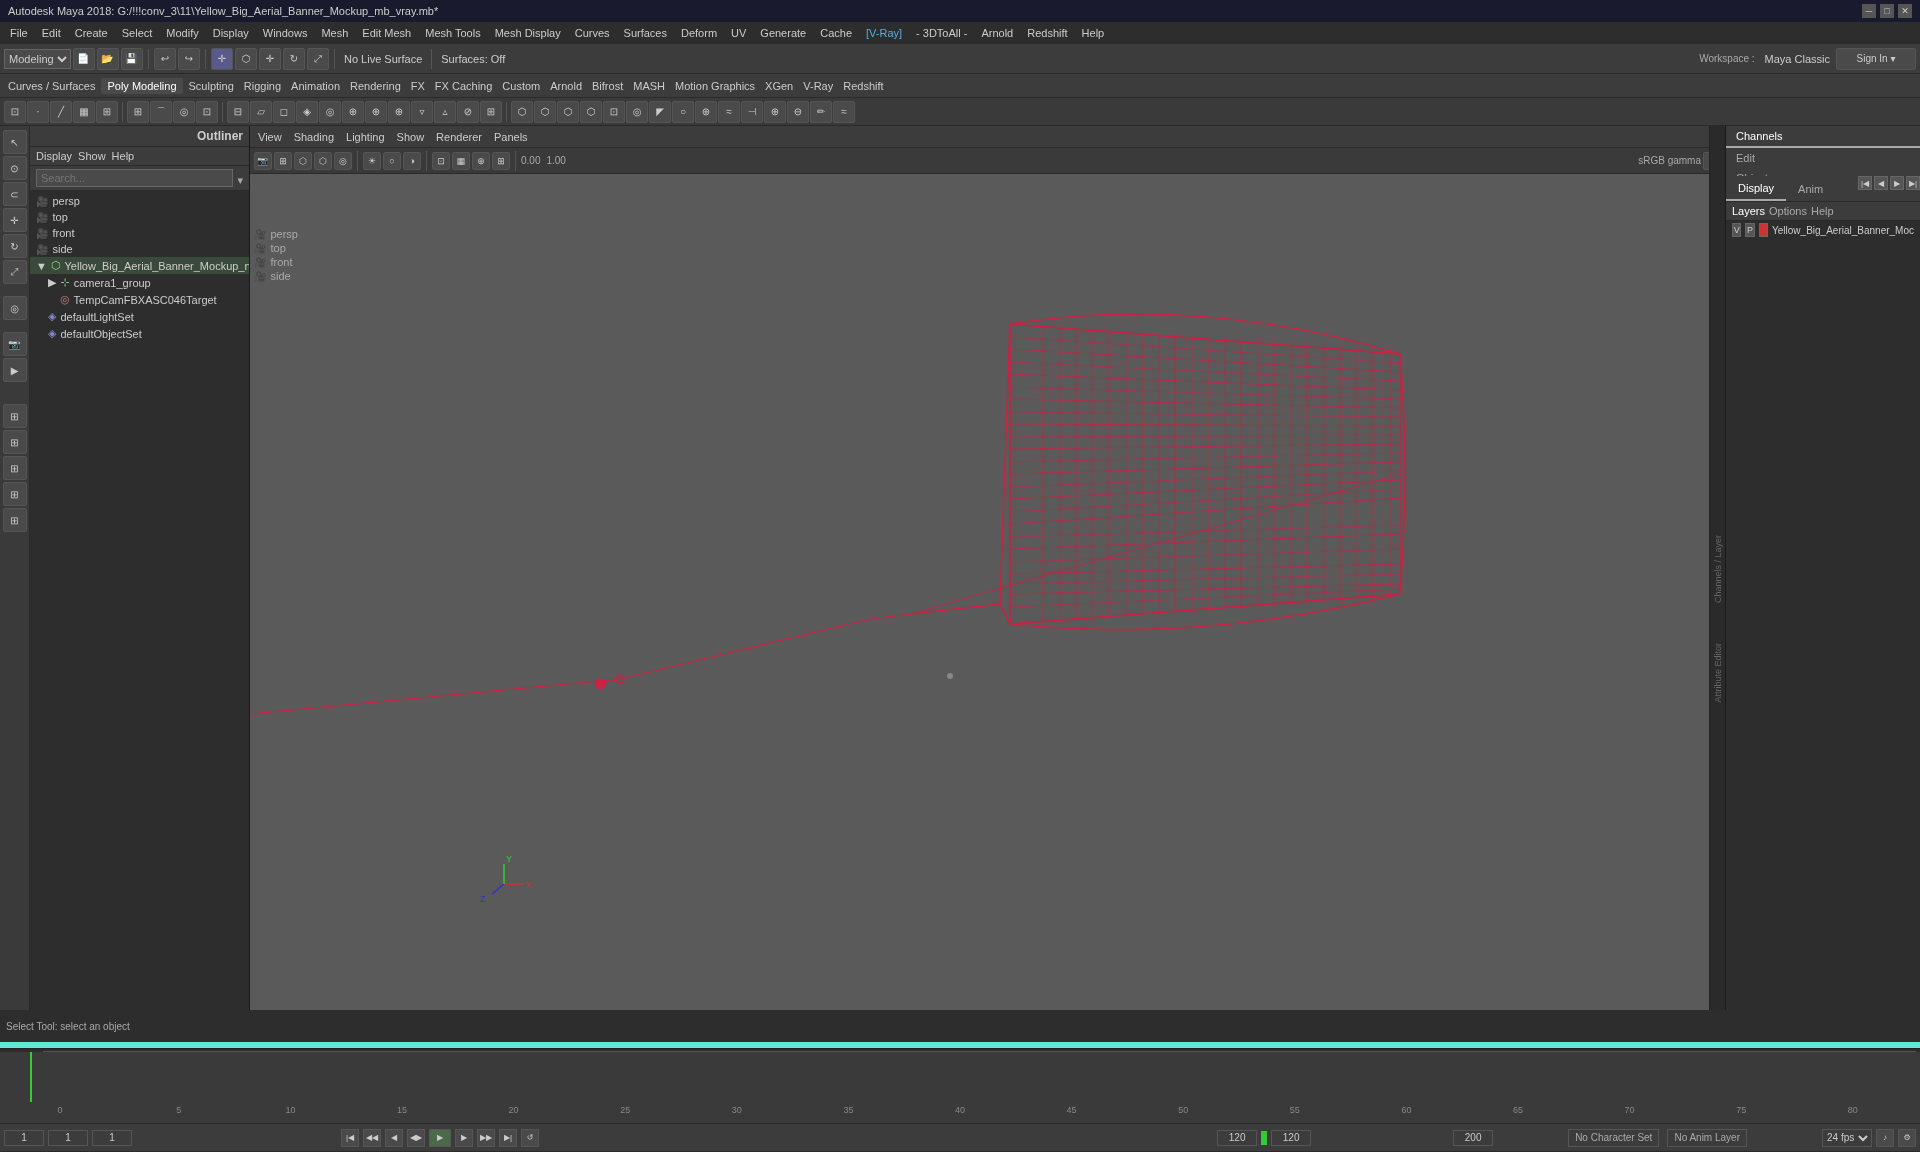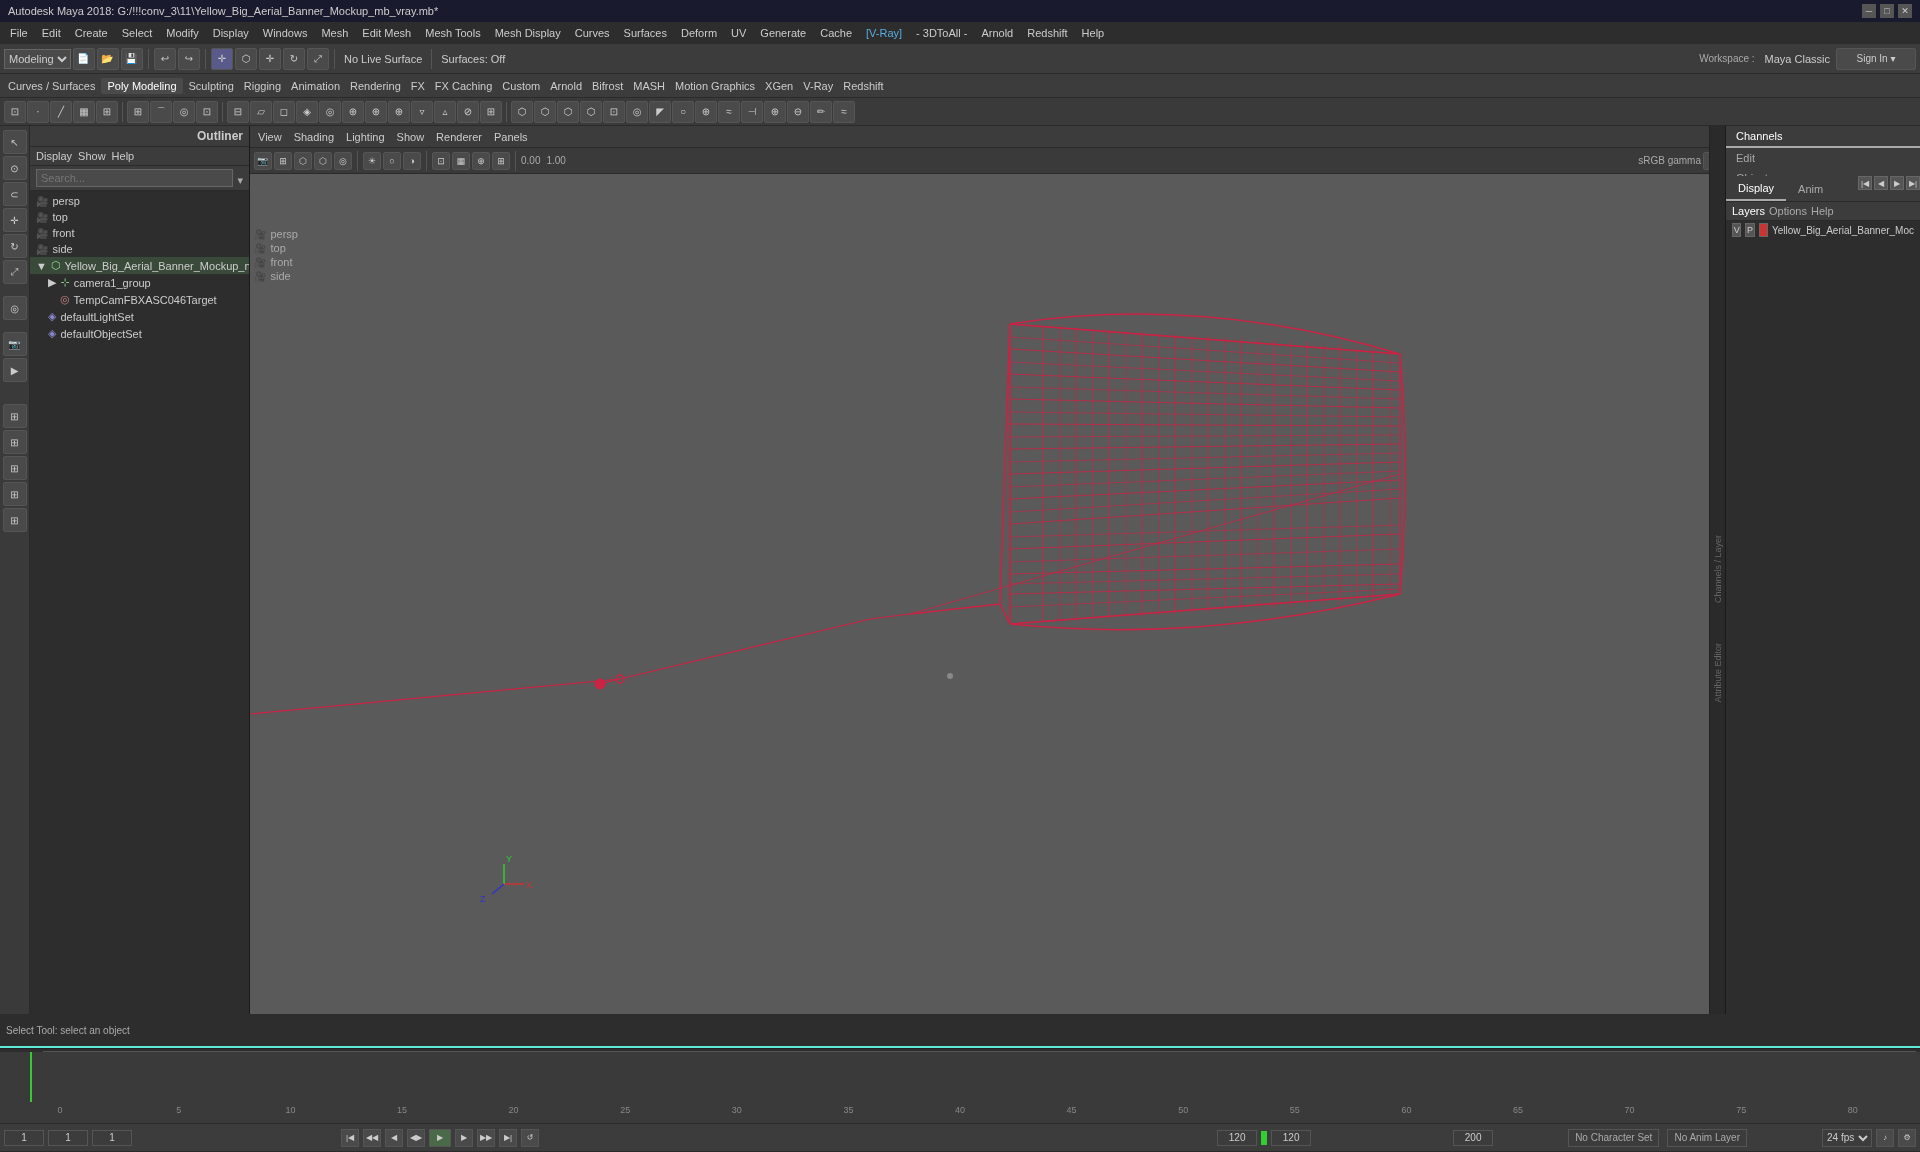--- a/index.html
+++ b/index.html
@@ -464,21 +464,21 @@
       background: #2d2d2d;
       position: absolute;
       bottom: 104px;
       left: 0;
       right: 0;
       display: flex;
       align-items: center;
       padding: 16px 6px;
       font-size: 10px;
       color: #aaa;
-      border-bottom: 2px solid #5eead4;
+      border-bottom: 6px solid #5eead4;
     }
 
     
     .transport-btn {
       width: 18px;
       height: 18px;
       background: #4a4a4a;
       border: 1px solid #555;
       color: #ccc;
       font-size: 8px;

